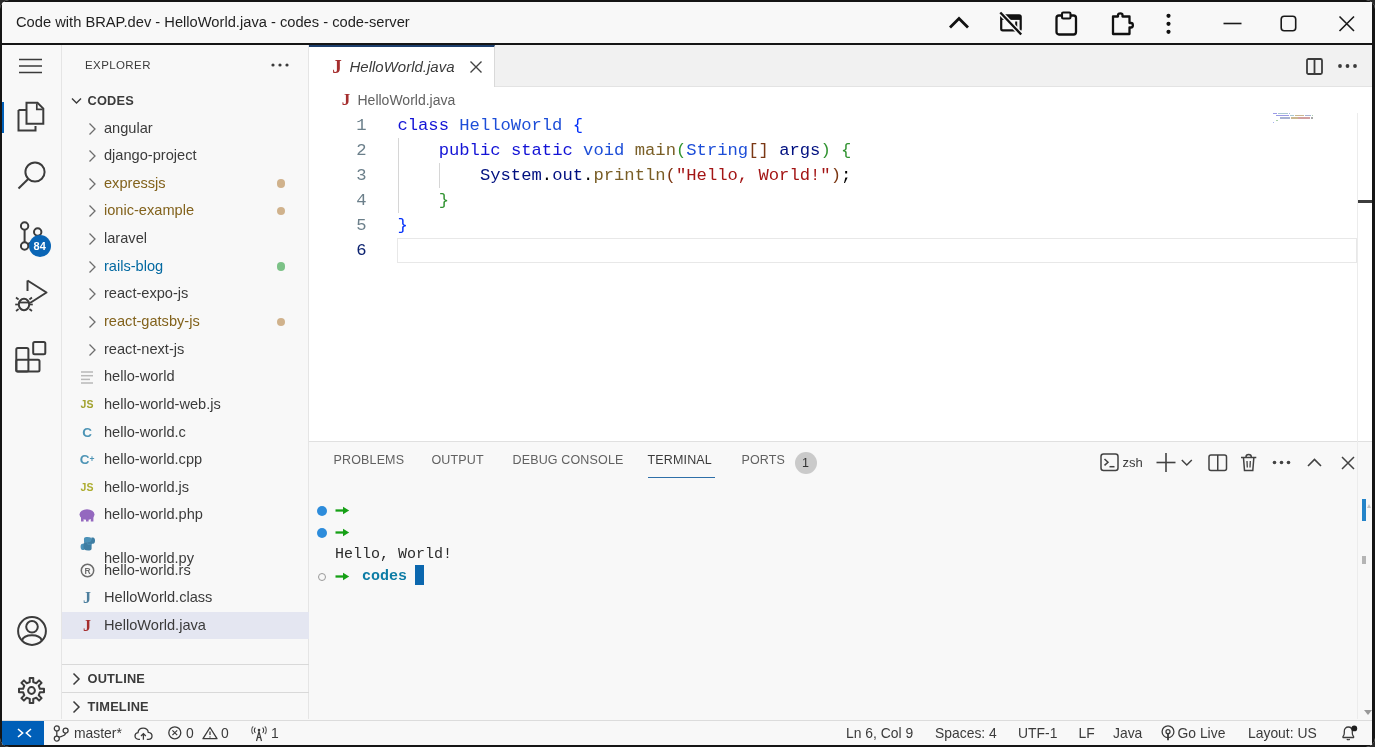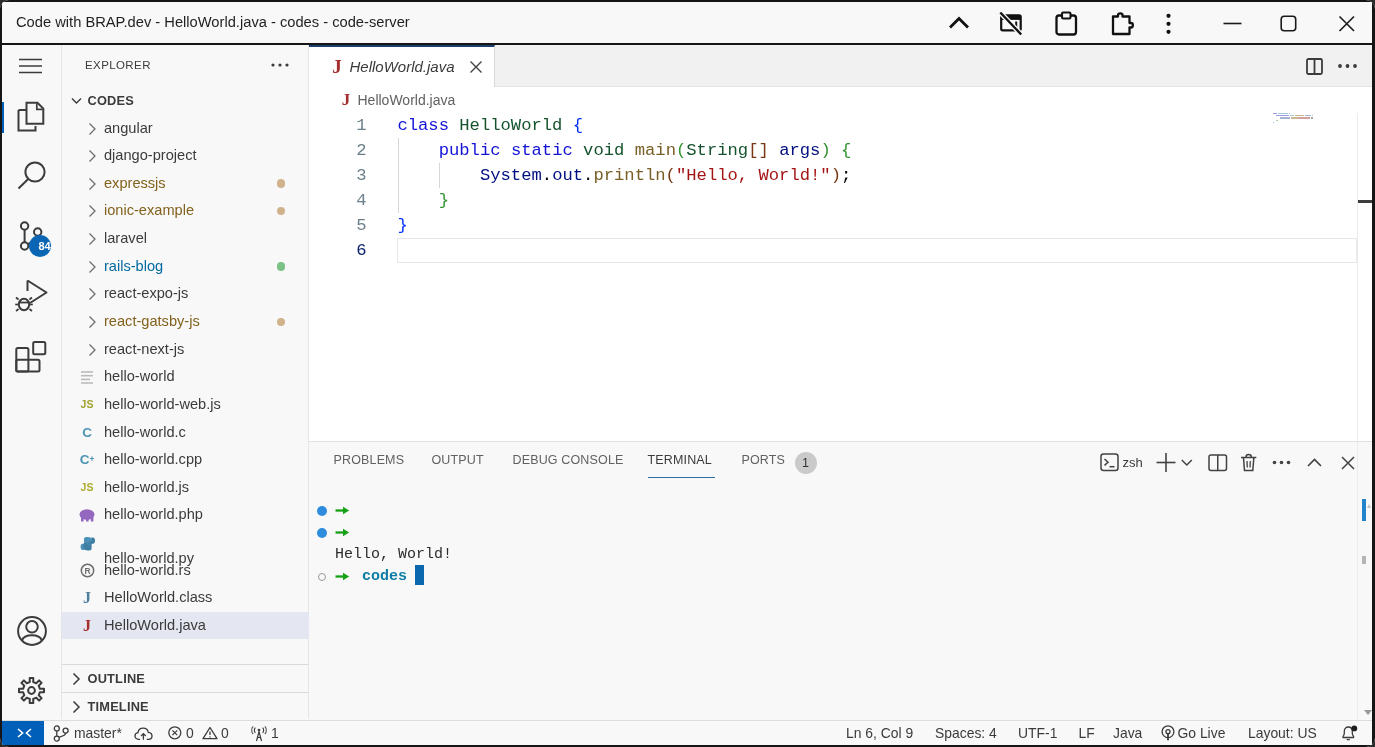--- a/index.html
+++ b/index.html
@@ -24,21 +24,21 @@
   .dot{position:absolute;left:214.7px;top:9.6px;width:8.3px;height:8.3px;border-radius:50%;}
   .ficon{position:absolute;left:16px;top:0;width:18px;height:27.5px;line-height:27.5px;text-align:center;font-weight:bold;}
   
   #editor{position:absolute;left:308.5px;top:44.6px;width:1063px;height:674.9px;background:#fff;}
   #tabstrip{position:absolute;left:0;top:0;width:1063px;height:42.4px;background:#f1f1f1;border-bottom:1px solid #e3e3e3;}
   #tab1{position:absolute;left:0;top:0;width:186px;height:42.4px;background:#fff;border-top:2.6px solid #1d3f6e;border-right:1px solid #d9d9d9;}
   #breadcrumb{position:absolute;left:0;top:42.4px;width:1063px;height:26px;background:#fff;}
   #code{position:absolute;left:0;top:68.4px;width:1063px;height:328px;background:#fff;font-family:"Liberation Mono",monospace;font-size:17.2px;}
   .cl{position:absolute;left:88.9px;height:25px;line-height:25px;white-space:pre;color:#000;}
   .ln{position:absolute;left:0;width:58px;height:25px;line-height:25px;text-align:right;color:#6b7f8a;font-size:17.2px;}
-  .k{color:#1313d6;}  .ty{color:#14532d;} .fn{color:#795e26;} .st{color:#a31515;} .vr{color:#001080;}
+  .k{color:#1313d6;}  .ty{color:#1d4ed8;} .fn{color:#795e26;} .st{color:#a31515;} .vr{color:#001080;}
   .b1{color:#0431fa;} .b2{color:#319331;} .b3{color:#7b3814;}
   .guide{position:absolute;width:1px;background:#d6d6d6;}
   .mb{position:absolute;top:0;height:100%;display:block;}
   
   #panel{position:absolute;left:0;top:396.4px;width:1063px;height:278.5px;background:#f8f8f8;border-top:1px solid #e0e0e0;}
   .ptab{position:absolute;top:0;height:36px;line-height:36px;font-size:12.5px;letter-spacing:0.15px;color:#616161;}
   #term{position:absolute;left:0;top:58px;width:1063px;height:200px;font-family:"Liberation Mono",monospace;font-size:15px;}
   .trow{position:absolute;left:0;height:22px;line-height:22px;white-space:pre;color:#2c2c2c;}
   .tc{color:#0c7ca5;font-weight:bold;}
   
@@ -116,21 +116,21 @@
       <line x1="14.2" y1="22" x2="4.5" y2="31.5" stroke="#3c3c3c" stroke-width="2"></line>
     </svg>
 
     <svg width="36" height="40" style="left:10px;top:172.9px;">
       <circle cx="12.6" cy="9" r="3.7" fill="none" stroke="#3c3c3c" stroke-width="2"></circle>
       <circle cx="25.7" cy="15" r="3.7" fill="none" stroke="#3c3c3c" stroke-width="2"></circle>
       <circle cx="12.6" cy="29" r="3.7" fill="none" stroke="#3c3c3c" stroke-width="2"></circle>
       <line x1="12.6" y1="12.7" x2="12.6" y2="25.3" stroke="#3c3c3c" stroke-width="2"></line>
       <path d="M25.7 18.7 C25.7 24.5 18 25.5 15.5 27.2" fill="none" stroke="#3c3c3c" stroke-width="2"></path>
     </svg>
-    <div style="position:absolute;left:26.7px;top:190.9px;width:22px;height:22px;border-radius:50%;background:#0a65b5;text-align:right;line-height:22px;font-size:11px;font-weight:bold;color:#fff;">84</div>
+    <div style="position:absolute;left:26.7px;top:190.9px;width:22px;height:22px;border-radius:50%;background:#0a65b5;text-align:center;line-height:22px;font-size:11px;font-weight:bold;color:#fff;">84</div>
 
     <svg width="36" height="34" style="left:13px;top:231.9px;">
       <path d="M12.5 4.5 L31.5 16.5 L15 27" fill="none" stroke="#3c3c3c" stroke-width="2" stroke-linejoin="round"></path>
       <path d="M12.5 4.5 L12.5 15" fill="none" stroke="#3c3c3c" stroke-width="2"></path>
       <ellipse cx="9" cy="28.5" rx="5.2" ry="5.7" fill="#f8f8f8" stroke="#3c3c3c" stroke-width="2"></ellipse>
       <path d="M3.7 26.5 L14.3 26.5" stroke="#3c3c3c" stroke-width="1.8"></path>
       <g stroke="#3c3c3c" stroke-width="1.7">
         <line x1="3.6" y1="23.5" x2="1" y2="21.5"></line>
           <line x1="3.2" y1="28.5" x2="0.2" y2="28.5"></line>
           <line x1="3.6" y1="33" x2="1" y2="35"></line>

